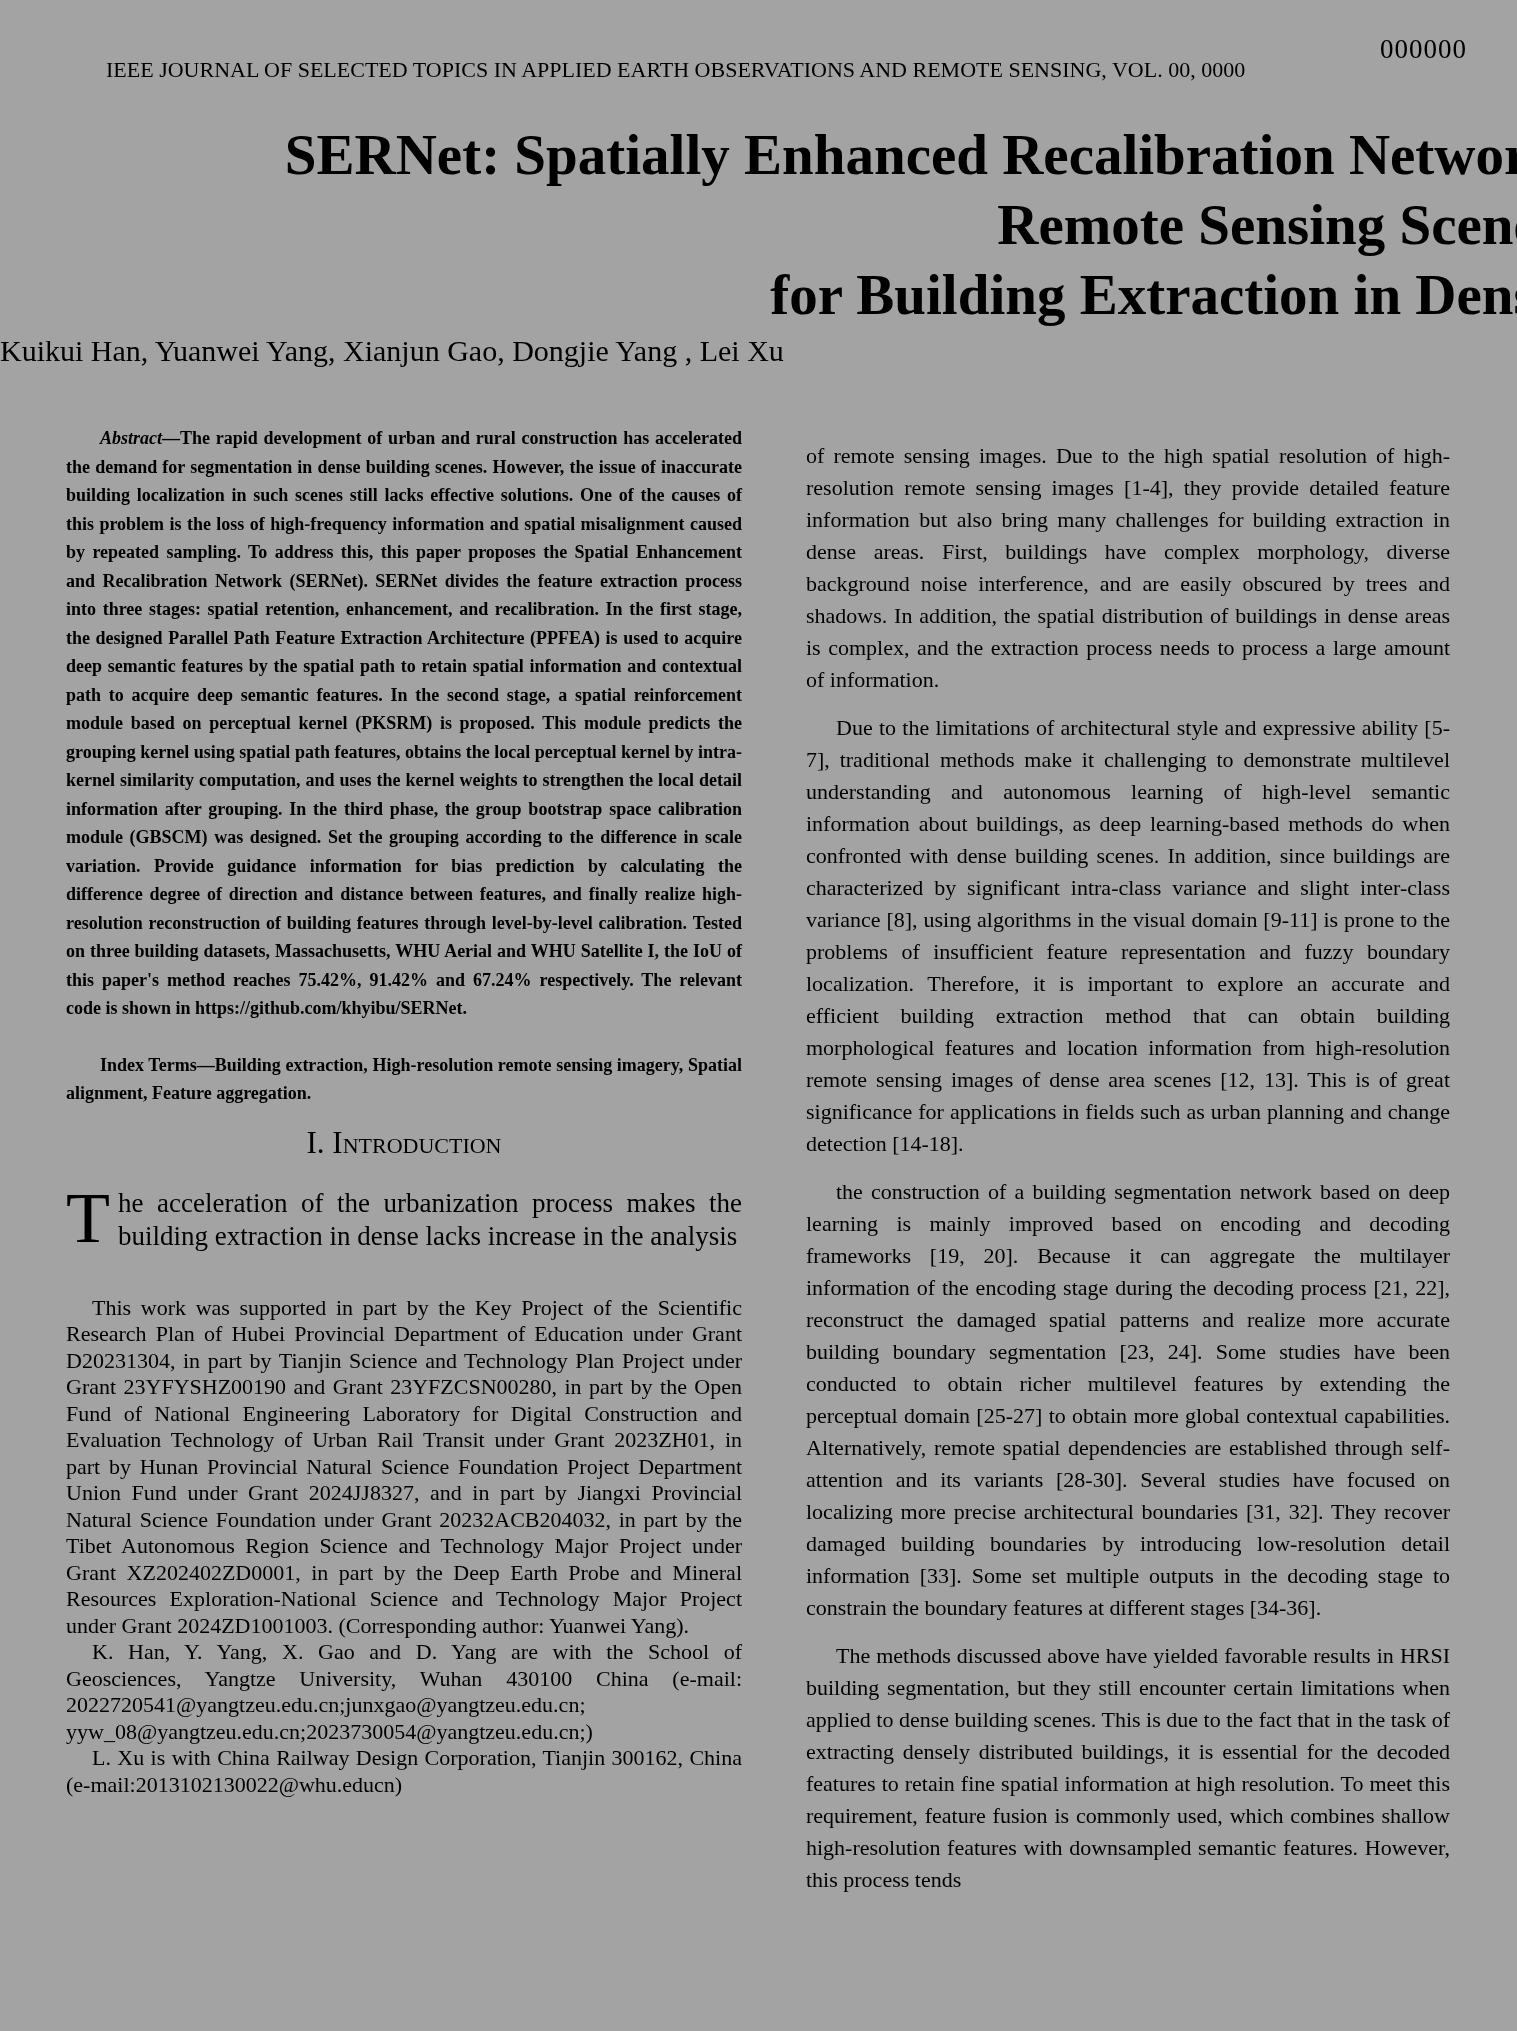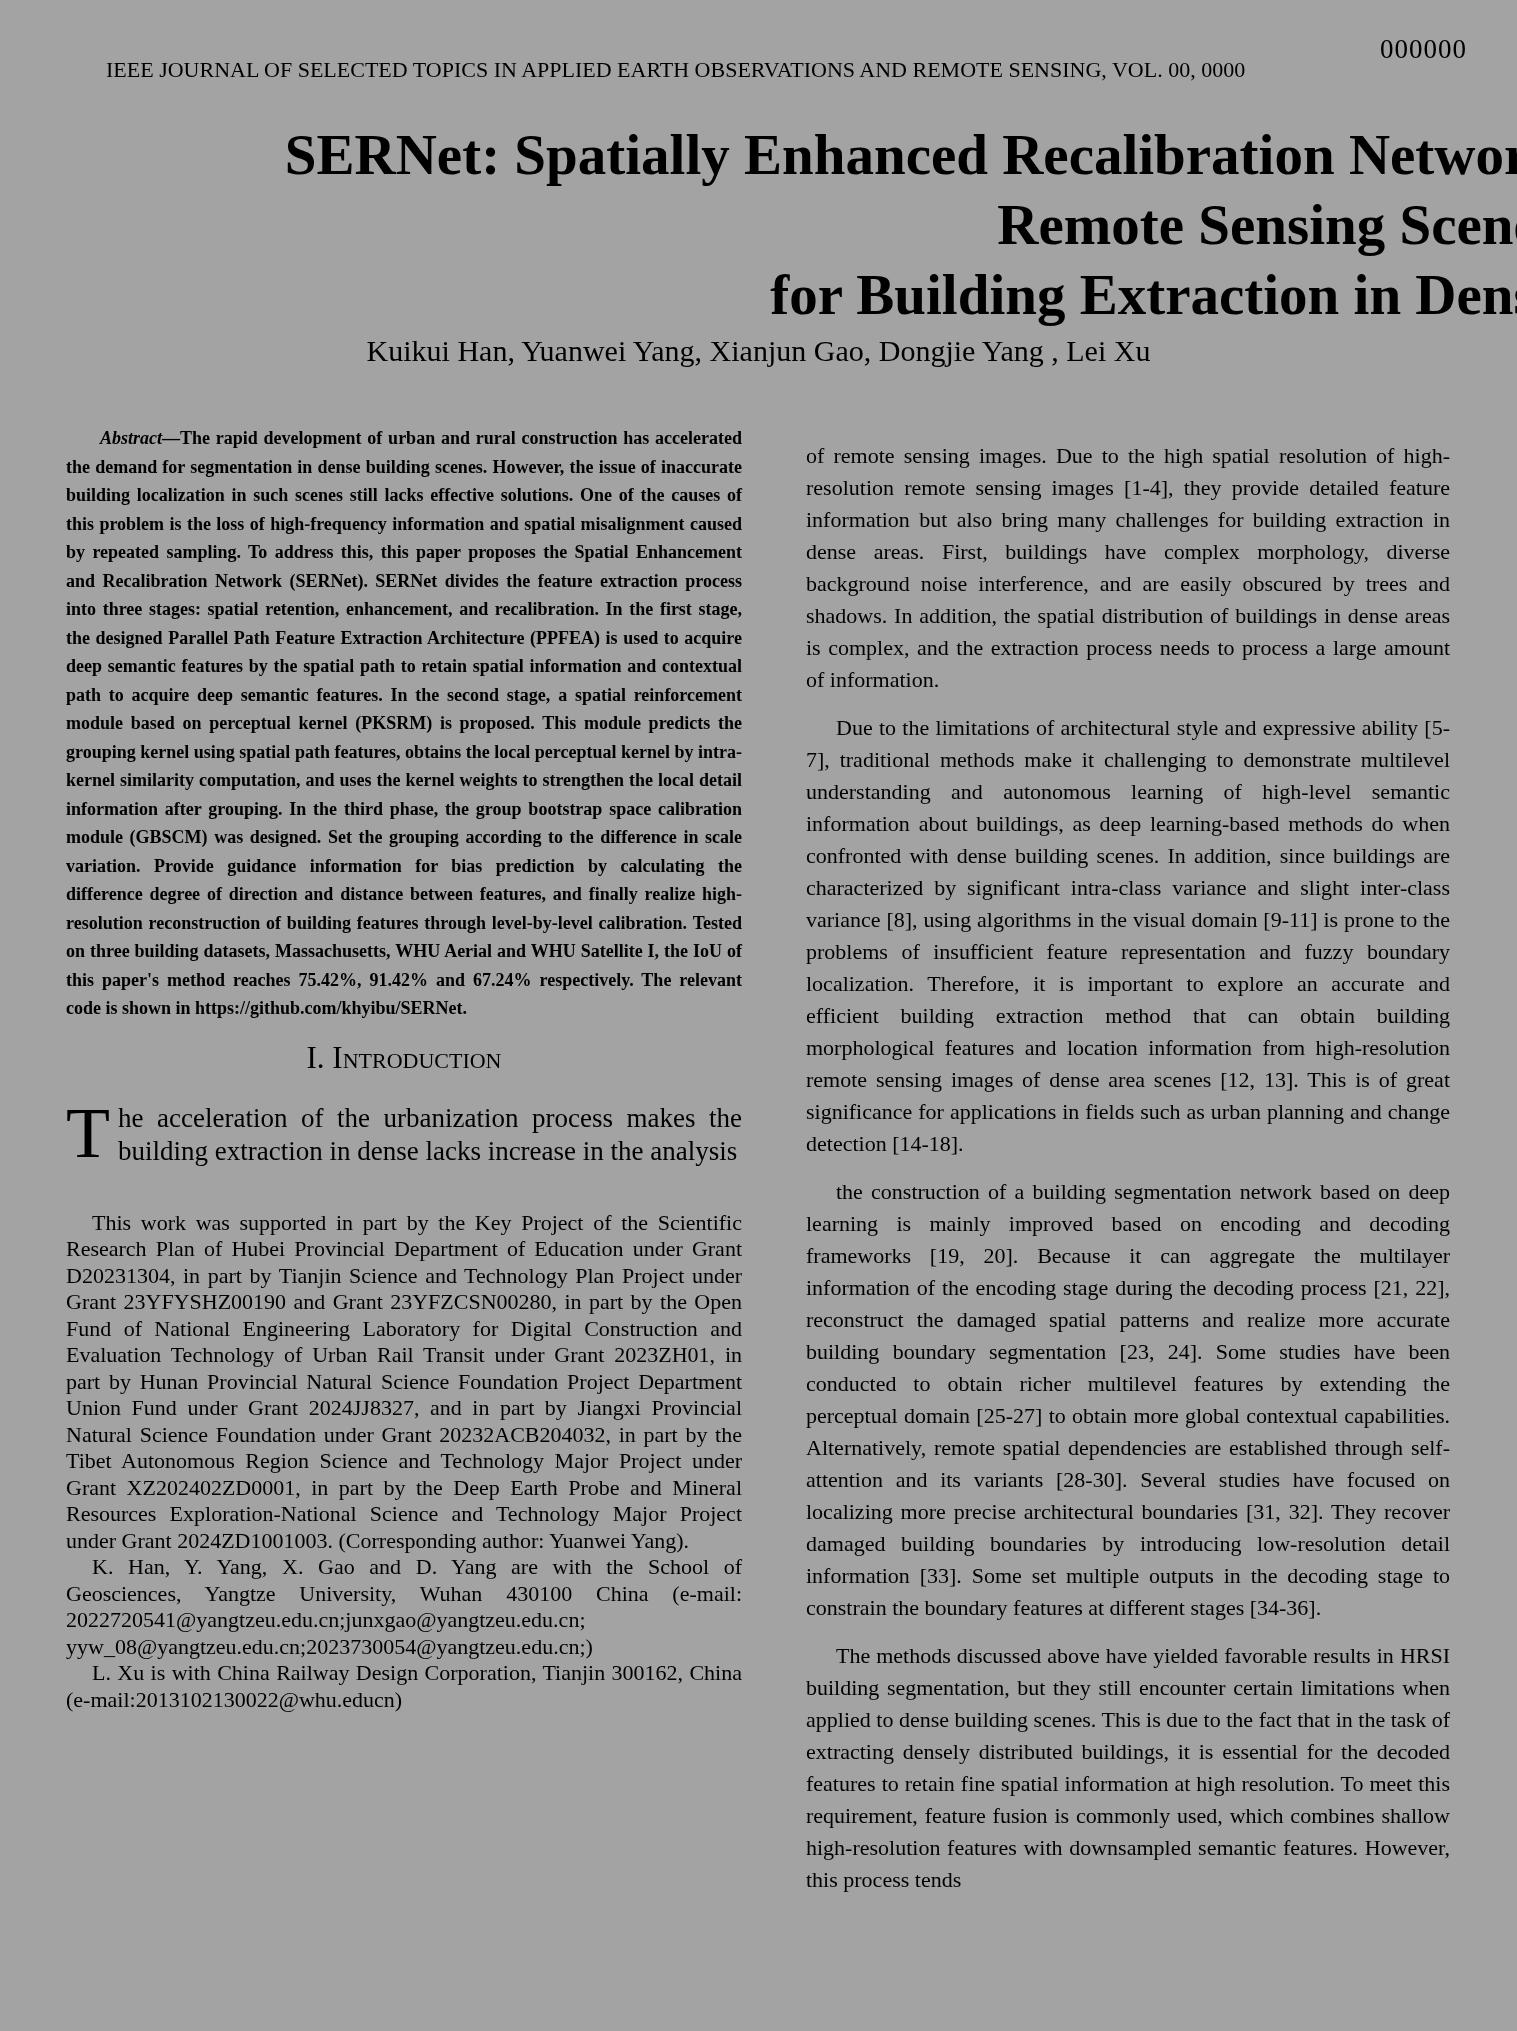--- a/index.html
+++ b/index.html
@@ -36,21 +36,20 @@
     font-size:57px;
     line-height:70px;
     font-weight:700;
     margin-left:44px;
   }
   .authors{
     position:absolute;
     top:334px;
     left:0;
     width:100%;
-    text-align:center;
     font-size:30px;
   }
   .columns{
     position:absolute;
     top:424px;
     left:66px;
     width:1400px;
     display:flex;
     gap:48px;
   }
@@ -116,20 +115,21 @@
     <div>for Building Extraction in Dense</div>
   </div>
 
   <div class="authors">Kuikui Han, Yuanwei Yang, Xianjun Gao, Dongjie Yang , Lei Xu</div>
 
   <div class="columns">
 
     <div class="col">
       <p class="abstract"><span class="abstract-label">Abstract</span><span>—The rapid development of urban and rural construction has accelerated the demand for segmentation in dense building scenes. However, the issue of inaccurate building localization in such scenes still lacks effective solutions. One of the causes of this problem is the loss of high-frequency information and spatial misalignment caused by repeated sampling. To address this, this paper proposes the Spatial Enhancement and Recalibration Network (SERNet). SERNet divides the feature extraction process into three stages: spatial retention, enhancement, and recalibration. In the first stage, the designed Parallel Path Feature Extraction Architecture (PPFEA) is used to acquire deep semantic features by the spatial path to retain spatial information and contextual path to acquire deep semantic features. In the second stage, a spatial reinforcement module based on perceptual kernel (PKSRM) is proposed. This module predicts the grouping kernel using spatial path features, obtains the local perceptual kernel by intra-kernel similarity computation, and uses the kernel weights to strengthen the local detail information after grouping. In the third phase, the group bootstrap space calibration module (GBSCM) was designed. Set the grouping according to the difference in scale variation. Provide guidance information for bias prediction by calculating the difference degree of direction and distance between features, and finally realize high-resolution reconstruction of building features through level-by-level calibration. Tested on three building datasets, Massachusetts, WHU Aerial and WHU Satellite I, the IoU of this paper's method reaches 75.42%, 91.42% and 67.24% respectively. The relevant code is shown in https://github.com/khyibu/SERNet.</span></p>
 
+      <p class="index-terms"><span>Index Terms</span><span>—Building extraction, High-resolution remote sensing imagery, Spatial alignment, Feature aggregation.</span></p>
 
       <div class="section-heading">I. Introduction</div>
 
       <p class="intro-para"><span class="dropcap">T</span><span>he acceleration of the urbanization process makes the building extraction in dense lacks increase in the analysis</span></p>
 
       <div class="footnote">
         <p>This work was supported in part by the Key Project of the Scientific Research Plan of Hubei Provincial Department of Education under Grant D20231304, in part by Tianjin Science and Technology Plan Project under Grant 23YFYSHZ00190 and Grant 23YFZCSN00280, in part by the Open Fund of National Engineering Laboratory for Digital Construction and Evaluation Technology of Urban Rail Transit under Grant 2023ZH01, in part by Hunan Provincial Natural Science Foundation Project Department Union Fund under Grant 2024JJ8327, and in part by Jiangxi Provincial Natural Science Foundation under Grant 20232ACB204032, in part by the Tibet Autonomous Region Science and Technology Major Project under Grant XZ202402ZD0001, in part by the Deep Earth Probe and Mineral Resources Exploration-National Science and Technology Major Project under Grant 2024ZD1001003. (Corresponding author: Yuanwei Yang).</p>
         <p>K. Han, Y. Yang, X. Gao and D. Yang are with the School of Geosciences, Yangtze University, Wuhan 430100 China (e-mail: 2022720541@yangtzeu.edu.cn;junxgao@yangtzeu.edu.cn; yyw_08@yangtzeu.edu.cn;2023730054@yangtzeu.edu.cn;)</p>
         <p>L. Xu is with China Railway Design Corporation, Tianjin 300162, China (e-mail:2013102130022@whu.educn)</p>
       </div>

